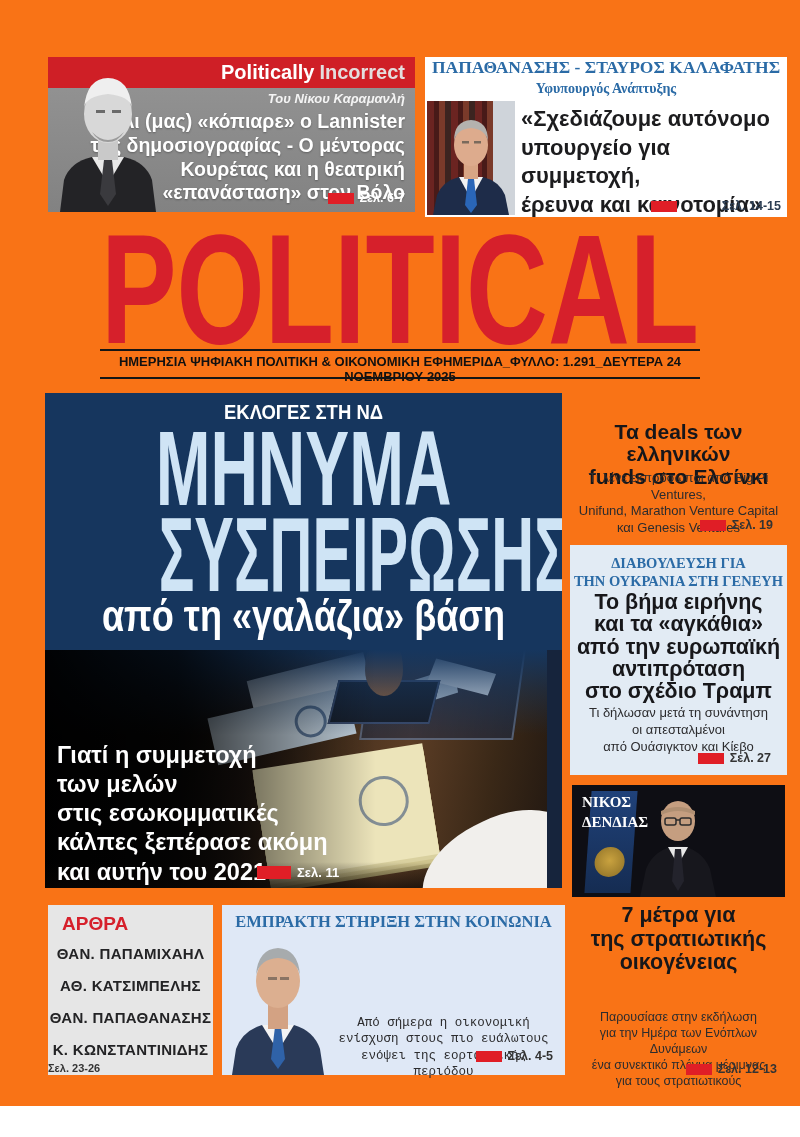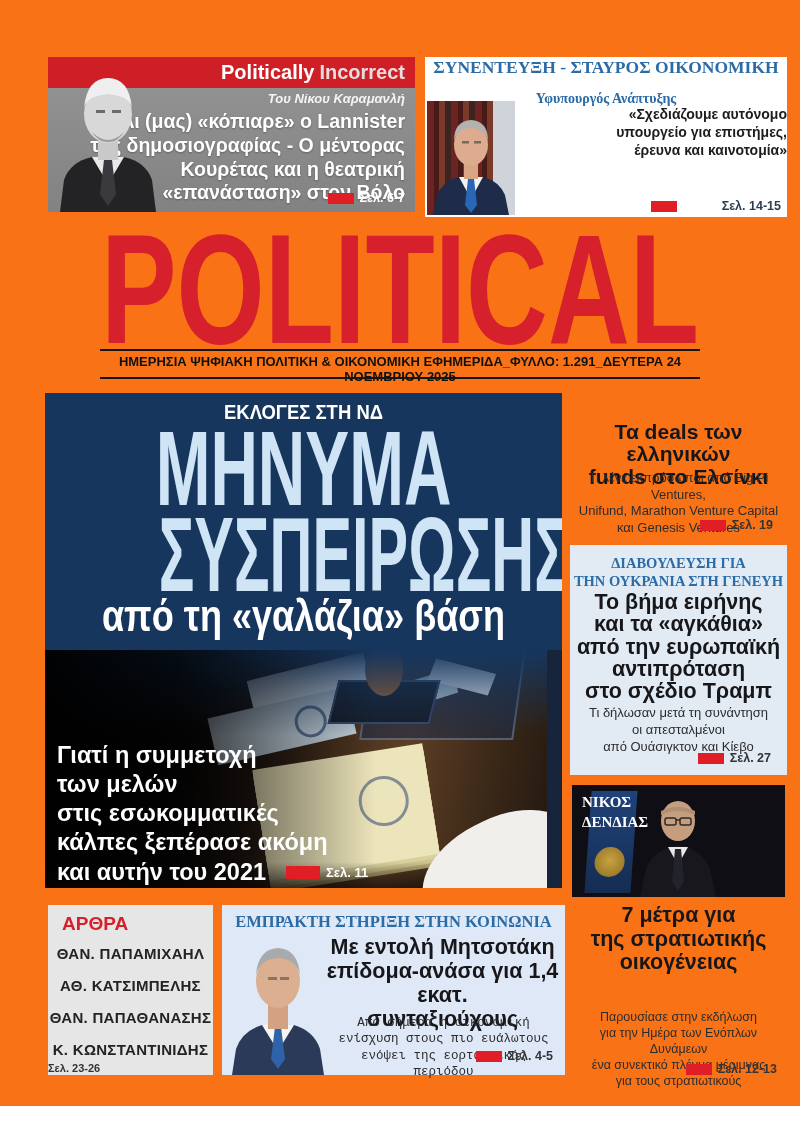--- a/index.html
+++ b/index.html
@@ -17,27 +17,27 @@
   .tl-bar .lite{color:#e3dede;font-weight:600;margin-left:5px;}
   .tl-byline{position:absolute;right:10px;top:34px;color:#f4f4f4;font-style:italic;font-size:13px;font-weight:600;}
   .tl-headline{position:absolute;right:10px;top:53px;text-align:right;color:#fff;font-weight:bold;
                font-size:19.5px;line-height:1.22;text-shadow:0 1px 2px rgba(0,0,0,.3);}
   .tl-ref{right:10px;bottom:7px;color:#fff;}
   .tl-portrait{position:absolute;left:8px;top:5px;width:104px;height:150px;z-index:2;}
 
   
   .tr{left:425px;top:57px;width:362px;height:160px;background:#fff;}
   .tr-kicker{position:absolute;left:0;right:0;top:0;text-align:center;color:#2b6ba6;font-weight:bold;font-size:17.5px;}
-  .tr-sub{position:absolute;left:0;right:0;top:24px;text-align:center;color:#2b6ba6;font-weight:bold;font-size:14px;margin-top:10px;}
+  .tr-sub{position:absolute;left:0;right:0;top:24px;text-align:center;color:#2b6ba6;font-weight:bold;font-size:14px;}
   .tr-photo{position:absolute;left:2px;top:44px;width:88px;height:114px;overflow:hidden;
             background:repeating-linear-gradient(90deg,#6b2421 0 7px,#481a18 7px 12px,#7a3a2a 12px 18px,#3c2420 18px 24px);}
   .tr-photo .win{position:absolute;right:0;top:0;width:22px;height:100%;background:#cfd4da;}
   .tr-photo svg{position:absolute;left:0;top:4px;}
-  .tr-headline{position:absolute;left:96px;right:0;top:48px;text-align:right;font-weight:bold;
-               font-size:14px;line-height:1.3;color:#1c1c1e;}
+  .tr-headline{position:absolute;left:96px;right:0;top:48px;text-align:left;font-weight:bold;
+               font-size:22px;line-height:1.3;color:#1c1c1e;}
   .tr-ref{right:6px;bottom:4px;color:#2b3d52;gap:45px;}
 
   
   .mast-wrap{left:100px;top:203px;width:600px;height:145px;}
   .mast-wrap svg text{font-family:"Liberation Sans","DejaVu Sans",sans-serif;}
   .m-rule{left:100px;width:600px;height:2px;background:#151515;}
   .m-rule1{top:349px;} .m-rule2{top:377px;}
   .dateline{left:100px;width:600px;top:354px;text-align:center;font-size:13px;font-weight:bold;color:#111;}
 
   
@@ -71,21 +71,21 @@
             border-radius:46% 46% 50% 50%/58% 58% 42% 42%;}
   .ph-stamp::before{content:"";position:absolute;left:10px;top:-12px;width:18px;height:22px;background:#7c4f2c;
                     border-radius:50% 50% 30% 30%;}
   .ph-glove{left:372px;top:165px;width:180px;height:98px;background:#f1efec;z-index:4;
             border-radius:55% 45% 20% 60%/60% 70% 30% 40%;transform:rotate(-18deg);}
   .ph-shadow{left:0;top:0;bottom:0;width:64%;z-index:3;
              background:linear-gradient(90deg,rgba(0,0,0,.96) 0%,rgba(0,0,0,.78) 40%,rgba(0,0,0,0) 100%);}
   .ph-strip{right:0;top:0;bottom:0;width:15px;background:#16243c;z-index:4;}
   .ph-desk{left:0;bottom:0;width:100%;height:26px;background:linear-gradient(180deg,rgba(20,12,8,0),rgba(10,6,4,.65));z-index:3;}
   .lead-caption{position:absolute;left:12px;top:348px;color:#fff;font-weight:bold;font-size:23.5px;line-height:1.24;z-index:6;}
-  .lead-ref{left:212px;top:472px;color:#fff;font-size:13px;z-index:6;margin-left:29px;}
+  .lead-ref{left:212px;top:472px;color:#fff;font-size:13px;z-index:6;}
   .lead-ref .mark{width:34px;height:13px;}
 
   
   .xcl{left:570px;top:394px;width:217px;height:142px;}
   .x-label{position:absolute;top:0;left:50%;transform:translateX(-50%);background:#d6202b;color:#fff;
            font-weight:bold;font-size:15px;padding:1px 7px 3px;white-space:nowrap;}
   .x-head{position:absolute;top:27px;left:-4px;right:-4px;text-align:center;font-size:21px;font-weight:bold;
           line-height:1.06;color:#16161a;}
   .x-sum{position:absolute;top:76px;left:-6px;right:-6px;text-align:center;font-size:13px;line-height:1.28;color:#2c2c2e;}
   .x-ref{right:14px;top:124px;}
@@ -151,38 +151,38 @@
       <div>Κουρέτας και η θεατρική</div>
       <div>«επανάσταση» στον Βόλο</div>
     </div>
     <div class="ref tl-ref">
       <span class="mark"></span>
       <span>Σελ. 6-7</span>
     </div>
   </div>
 
   <div class="abs tr">
-    <div class="tr-kicker serif">ΣΥΝΕΝΤΕΥΞΗ - ΣΤΑΥΡΟΣ ΟΙΚΟΝΟΜΙΚΗ</div>
+    <div class="tr-kicker serif">ΠΑΠΑΘΑΝΑΣΗΣ - ΣΤΑΥΡΟΣ ΚΑΛΑΦΑΤΗΣ</div>
     <div class="tr-sub serif">Υφυπουργός Ανάπτυξης</div>
     <div class="tr-photo">
       <span class="win"></span>
       <svg width="88" height="110" viewBox="0 0 88 110">
         <path d="M6 110 L10 90 Q16 76 32 72 L56 72 Q72 76 78 90 L82 110 Z" fill="#1e2c49"></path>
         <path d="M32 72 L44 94 L56 72 Z" fill="#f2f2f2"></path>
         <path d="M41 74 L47 74 L50 100 L44 108 L38 100 Z" fill="#2a66b8"></path>
         <rect x="37" y="56" width="14" height="18" fill="#d8a585"></rect>
         <ellipse cx="44" cy="40" rx="17" ry="21" fill="#ddab8d"></ellipse>
         <path d="M27 36 Q27 16 44 15 Q61 16 61 36 Q58 24 44 23 Q30 24 27 36 Z" fill="#b4b2ae"></path>
         <rect x="35" y="36" width="7" height="2.5" fill="#7a6a5c"></rect>
         <rect x="47" y="36" width="7" height="2.5" fill="#7a6a5c"></rect>
       </svg>
     </div>
     <div class="tr-headline">
       <div>«Σχεδιάζουμε αυτόνομο</div>
-      <div>υπουργείο για επιστήμες,</div>
+      <div>υπουργείο για συμμετοχή,</div>
       <div>έρευνα και καινοτομία»</div>
     </div>
     <div class="ref tr-ref">
       <span class="mark"></span>
       <span>Σελ. 14-15</span>
     </div>
   </div>
 
   <div class="abs mast-wrap">
     <svg width="600" height="145">
@@ -319,25 +319,20 @@
         <path d="M6 142 L10 116 Q16 98 36 92 L68 92 Q88 98 94 116 L98 142 Z" fill="#2a3a58"></path>
         <path d="M36 92 L52 118 L68 92 Z" fill="#f4f4f4"></path>
         <path d="M49 94 L55 94 L59 126 L52 136 L45 126 Z" fill="#2f62a8"></path>
         <rect x="42" y="70" width="20" height="26" fill="#d3a283"></rect>
         <ellipse cx="52" cy="48" rx="22" ry="27" fill="#dcaf90"></ellipse>
         <path d="M30 42 Q32 16 52 15 Q72 16 74 42 Q70 26 52 25 Q34 26 30 42 Z" fill="#a7abad"></path>
         <rect x="42" y="44" width="9" height="3" fill="#8a7464"></rect>
         <rect x="54" y="44" width="9" height="3" fill="#8a7464"></rect>
       </svg>
     </div>
-    <div class="s-head">
-      <div>Με εντολή Μητσοτάκη</div>
-      <div>επίδομα-ανάσα για 1,4 εκατ.</div>
-      <div>συνταξιούχους</div>
-    </div>
     <div class="s-sum">
       <div>Από σήμερα η οικονομική ενίσχυση στους πιο ευάλωτους</div>
       <div>ενόψει της εορταστικής περιόδου</div>
     </div>
     <div class="ref s-ref">
       <span class="mark"></span>
       <span>Σελ. 4-5</span>
     </div>
   </div>
 

